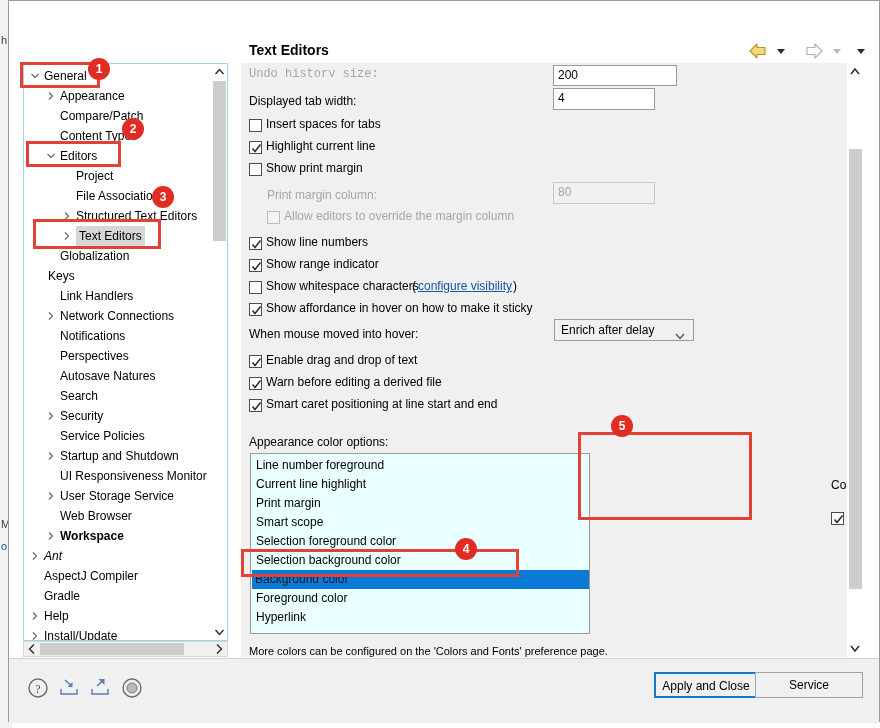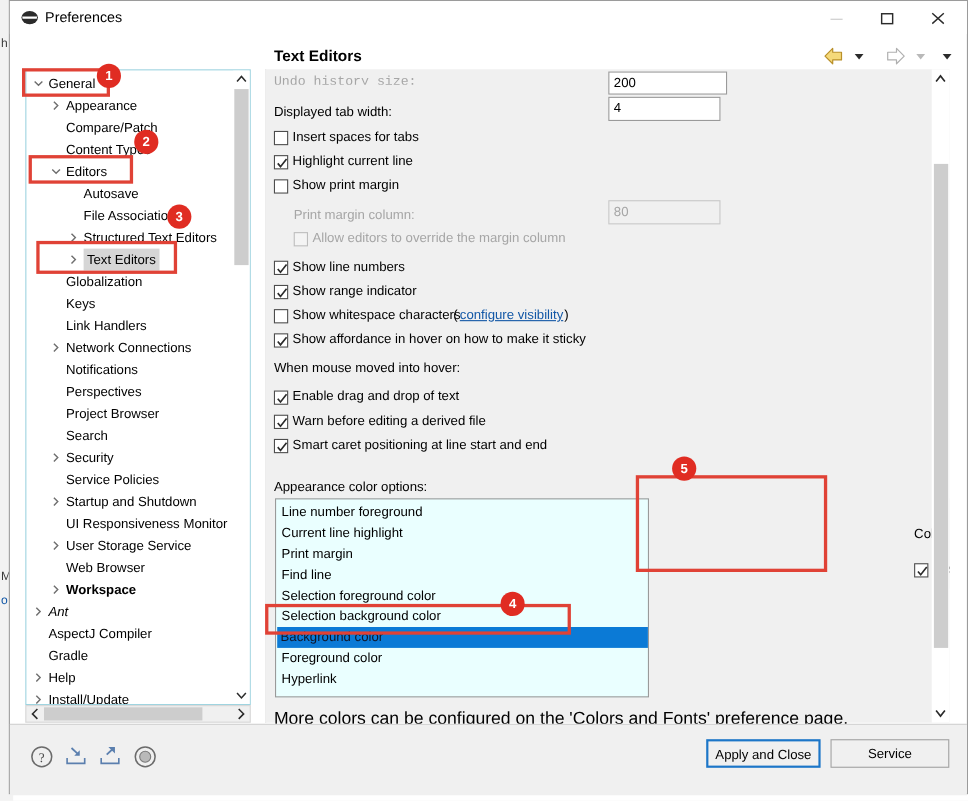--- a/index.html
+++ b/index.html
@@ -82,78 +82,53 @@
   
   .listbox{position:absolute;left:9px;width:340px;height:181px;background:#eaffff;
            border:1px solid #9a9a9a;box-sizing:border-box;overflow:hidden;}
   .litem{position:absolute;left:2px;height:19px;line-height:19px;font-size:12px;color:#000;padding-left:3px;white-space:nowrap;}
   .litem.sel{left:1px;width:336px;background:#0b7ad6;color:#0f172a;}
 
   
   .colgroup{position:absolute;left:581px;width:162px;height:82px;background:#f0f0f0;}
   .colgroup .cglabel{position:absolute;left:9px;top:25px;font-size:12px;}
 
-  .note{position:absolute;left:240px;top:644px;font-size:16px;color:#000;white-space:nowrap;}
+  .note{position:absolute;left:240px;top:644px;font-size:11px;color:#000;white-space:nowrap;}
 
   
   .main-vsb{position:absolute;right:0;top:0;width:16px;height:594px;background:#ffffff;}
   .main-vsb .arrow{position:absolute;left:0;width:16px;height:17px;}
   .main-vsb .arrow.dn{bottom:0;}
   .main-vsb .thumb{position:absolute;left:2px;top:86px;width:13px;height:440px;background:#cdcdcd;}
 
   
   .bottombar{position:absolute;left:0;top:657px;width:870px;height:64px;background:#f0f0f0;
              border-top:1px solid #d2d2d2;}
   .ticon{position:absolute;top:676px;cursor:default;}
   .btn{position:absolute;height:26px;background:#f0f0f0;border:1px solid #a2a2a2;box-sizing:border-box;
        font-size:12px;color:#000;text-align:center;line-height:24px;cursor:default;}
-  .btn.primary{border:2px solid #1c76c8;}
+  .btn.primary{border:2px solid #1c76c8;margin-left:12px;}
 
   
   .anno-box{position:absolute;border:3px solid #e04236;box-sizing:border-box;z-index:40;}
   .badge{position:absolute;width:22px;height:22px;border-radius:50%;background:#e02c22;
          color:#fff;font-size:12px;font-weight:bold;line-height:22px;text-align:center;z-index:41;
          font-family:"Liberation Sans",sans-serif;}
 </style>
 </head>
 <body>
 
 <div class="bg-leak">
   <span style="top:34px">h</span>
   <span style="top:518px">M</span>
   <span style="top:540px;color:#1257a6">o</span>
 </div>
 
 <div class="window">
 
-  <div class="titlebar">
-    <span class="title-icon">
-      <svg width="16" height="16" viewBox="0 0 16 16">
-        <ellipse cx="8" cy="8" rx="7.5" ry="6" fill="#2b2b2b"></ellipse>
-        <path d="M1.2 7 H14.8 L14.4 9 H1.5 Z" fill="#ffffff"></path>
-      </svg>
-    </span>
-    <span class="title-text">Preferences</span>
-
-    <div class="wbtn wmin">
-      <svg width="16" height="12" viewBox="0 0 16 12">
-          <rect x="2" y="6" width="11" height="1" fill="#c9c9c9"></rect>
-        </svg>
-    </div>
-    <div class="wbtn wmax">
-      <svg width="16" height="12" viewBox="0 0 16 12">
-          <rect x="2.5" y="1.5" width="10" height="9" fill="none" stroke="#2b2b2b" stroke-width="1.3"></rect>
-        </svg>
-    </div>
-    <div class="wbtn wclose">
-      <svg width="16" height="12" viewBox="0 0 16 12">
-          <path d="M2.5 1 L13 10.5 M13 1 L2.5 10.5" stroke="#2b2b2b" stroke-width="1.3" fill="none"></path>
-        </svg>
-    </div>
-  </div>
 
 
   <div class="page-title">Text Editors</div>
 
   <div class="navzone">
     <div class="navbtn" style="right:104px;">
       <svg width="22" height="20" viewBox="0 0 22 20">
         <path d="M10 3 L3 10 L10 17 L10 13.5 L18 13.5 L18 6.5 L10 6.5 Z" fill="#f5d97a" stroke="#b9902a" stroke-width="1.1" stroke-linejoin="round"></path>
       </svg>
     </div>
@@ -195,21 +170,21 @@
         </div>
         <div class="tnode" style="top: 82px;">
           <span class="twist" style="left: 22px;">
             <svg width="10" height="10" viewBox="0 0 10 10">
               <path d="M1.5 3 L5 6.5 L8.5 3" stroke="#6f6f6f" stroke-width="1.3" fill="none"></path>
             </svg>
           </span>
           <span class="lbl" style="left: 36px;">Editors</span>
         </div>
         <div class="tnode" style="top: 102px;">
-          <span class="lbl" style="left: 52px;">Autosave</span>
+          <span class="lbl" style="left: 52px;">Project</span>
         </div>
         <div class="tnode" style="top: 122px;">
           <span class="lbl" style="left: 52px;">File Associations</span>
         </div>
         <div class="tnode" style="top: 142px;">
           <span class="twist" style="left: 38px;">
             <svg width="10" height="10" viewBox="0 0 10 10">
               <path d="M3 1.5 L6.5 5 L3 8.5" stroke="#6f6f6f" stroke-width="1.3" fill="none"></path>
             </svg>
           </span>
@@ -220,41 +195,41 @@
             <svg width="10" height="10" viewBox="0 0 10 10">
               <path d="M3 1.5 L6.5 5 L3 8.5" stroke="#6f6f6f" stroke-width="1.3" fill="none"></path>
             </svg>
           </span>
           <span class="lbl" style="left: 52px;">Text Editors</span>
         </div>
         <div class="tnode" style="top: 182px;">
           <span class="lbl" style="left: 36px;">Globalization</span>
         </div>
         <div class="tnode" style="top: 202px;">
-          <span class="lbl" style="left: 36px;">Keys</span>
+          <span class="lbl" style="left: 24px;">Keys</span>
         </div>
         <div class="tnode" style="top: 222px;">
           <span class="lbl" style="left: 36px;">Link Handlers</span>
         </div>
         <div class="tnode" style="top: 242px;">
           <span class="twist" style="left: 22px;">
             <svg width="10" height="10" viewBox="0 0 10 10">
               <path d="M3 1.5 L6.5 5 L3 8.5" stroke="#6f6f6f" stroke-width="1.3" fill="none"></path>
             </svg>
           </span>
           <span class="lbl" style="left: 36px;">Network Connections</span>
         </div>
         <div class="tnode" style="top: 262px;">
           <span class="lbl" style="left: 36px;">Notifications</span>
         </div>
         <div class="tnode" style="top: 282px;">
           <span class="lbl" style="left: 36px;">Perspectives</span>
         </div>
         <div class="tnode" style="top: 302px;">
-          <span class="lbl" style="left: 36px;">Project Browser</span>
+          <span class="lbl" style="left: 36px;">Autosave Natures</span>
         </div>
         <div class="tnode" style="top: 322px;">
           <span class="lbl" style="left: 36px;">Search</span>
         </div>
         <div class="tnode" style="top: 342px;">
           <span class="twist" style="left: 22px;">
             <svg width="10" height="10" viewBox="0 0 10 10">
               <path d="M3 1.5 L6.5 5 L3 8.5" stroke="#6f6f6f" stroke-width="1.3" fill="none"></path>
             </svg>
           </span>
@@ -352,21 +327,21 @@
           <path d="M6 2.5 L10.5 7 L6 11.5" stroke="#2b2b2b" stroke-width="1.4" fill="none"></path>
         </svg>
     </div>
   </div>
 
   <div class="divider"></div>
 
   <div class="main">
 
     <div class="row dim" style="top:4px;overflow:hidden;height:10px;font-family:Liberation Mono, monospace;">Undo history size:</div>
-    <div class="tfield" style="left:312px;top:2px;width:108px;height:21px;overflow:hidden;">200</div>
+    <div class="tfield" style="left:312px;top:2px;width:124px;height:21px;overflow:hidden;">200</div>
 
     <div class="row" style="top:31px;">Displayed tab width:</div>
     <div class="tfield" style="left:312px;top:25px;width:102px;height:22px;">4</div>
 
     <div class="row" style="top:56px;">
       <span class="chk"></span>
       <span class="clabel">Insert spaces for tabs</span>
     </div>
 
     <div class="row" style="top:78px;">
@@ -420,20 +395,28 @@
     <div class="row" style="top:240px;">
       <span class="chk">
         <svg width="11" height="11" viewBox="0 0 11 11">
             <path d="M1.5 5.5 L4 8.5 L9.5 1.5" stroke="#2b2b2b" stroke-width="1.5" fill="none"></path>
           </svg>
       </span>
       <span class="clabel">Show affordance in hover on how to make it sticky</span>
     </div>
 
     <div class="row" style="top:264px;">When mouse moved into hover:</div>
+    <div class="combo" style="left:313px;top:256px;width:140px;">
+      <span class="cv">Enrich after delay</span>
+      <span class="cc">
+        <svg width="10" height="7" viewBox="0 0 10 7">
+            <path d="M1 1 L5 5.5 L9 1" stroke="#555" stroke-width="1.3" fill="none"></path>
+          </svg>
+      </span>
+    </div>
 
     <div class="row" style="top:292px;">
       <span class="chk">
         <svg width="11" height="11" viewBox="0 0 11 11">
             <path d="M1.5 5.5 L4 8.5 L9.5 1.5" stroke="#2b2b2b" stroke-width="1.5" fill="none"></path>
           </svg>
       </span>
       <span class="clabel">Enable drag and drop of text</span>
     </div>
 
@@ -455,21 +438,21 @@
       <span class="clabel">Smart caret positioning at line start and end</span>
     </div>
 
     <div class="row" style="top:372px;">Appearance color options:</div>
 
     <div class="listbox" style="top:390px;">
       <div id="color-options">
           <div class="litem" style="top: 2px;">Line number foreground</div>
           <div class="litem" style="top: 21px;">Current line highlight</div>
           <div class="litem" style="top: 40px;">Print margin</div>
-          <div class="litem" style="top: 59px;">Find line</div>
+          <div class="litem" style="top: 59px;">Smart scope</div>
           <div class="litem" style="top: 78px;">Selection foreground color</div>
           <div class="litem" style="top: 97px;">Selection background color</div>
           <div class="litem sel" style="top: 116px; background: rgb(11, 122, 214);">Background color</div>
           <div class="litem" style="top: 135px;">Foreground color</div>
           <div class="litem" style="top: 154px;">Hyperlink</div>
         </div>
     </div>
 
     <div class="colgroup" style="top:390px;">
       <span class="cglabel">Color:</span>

